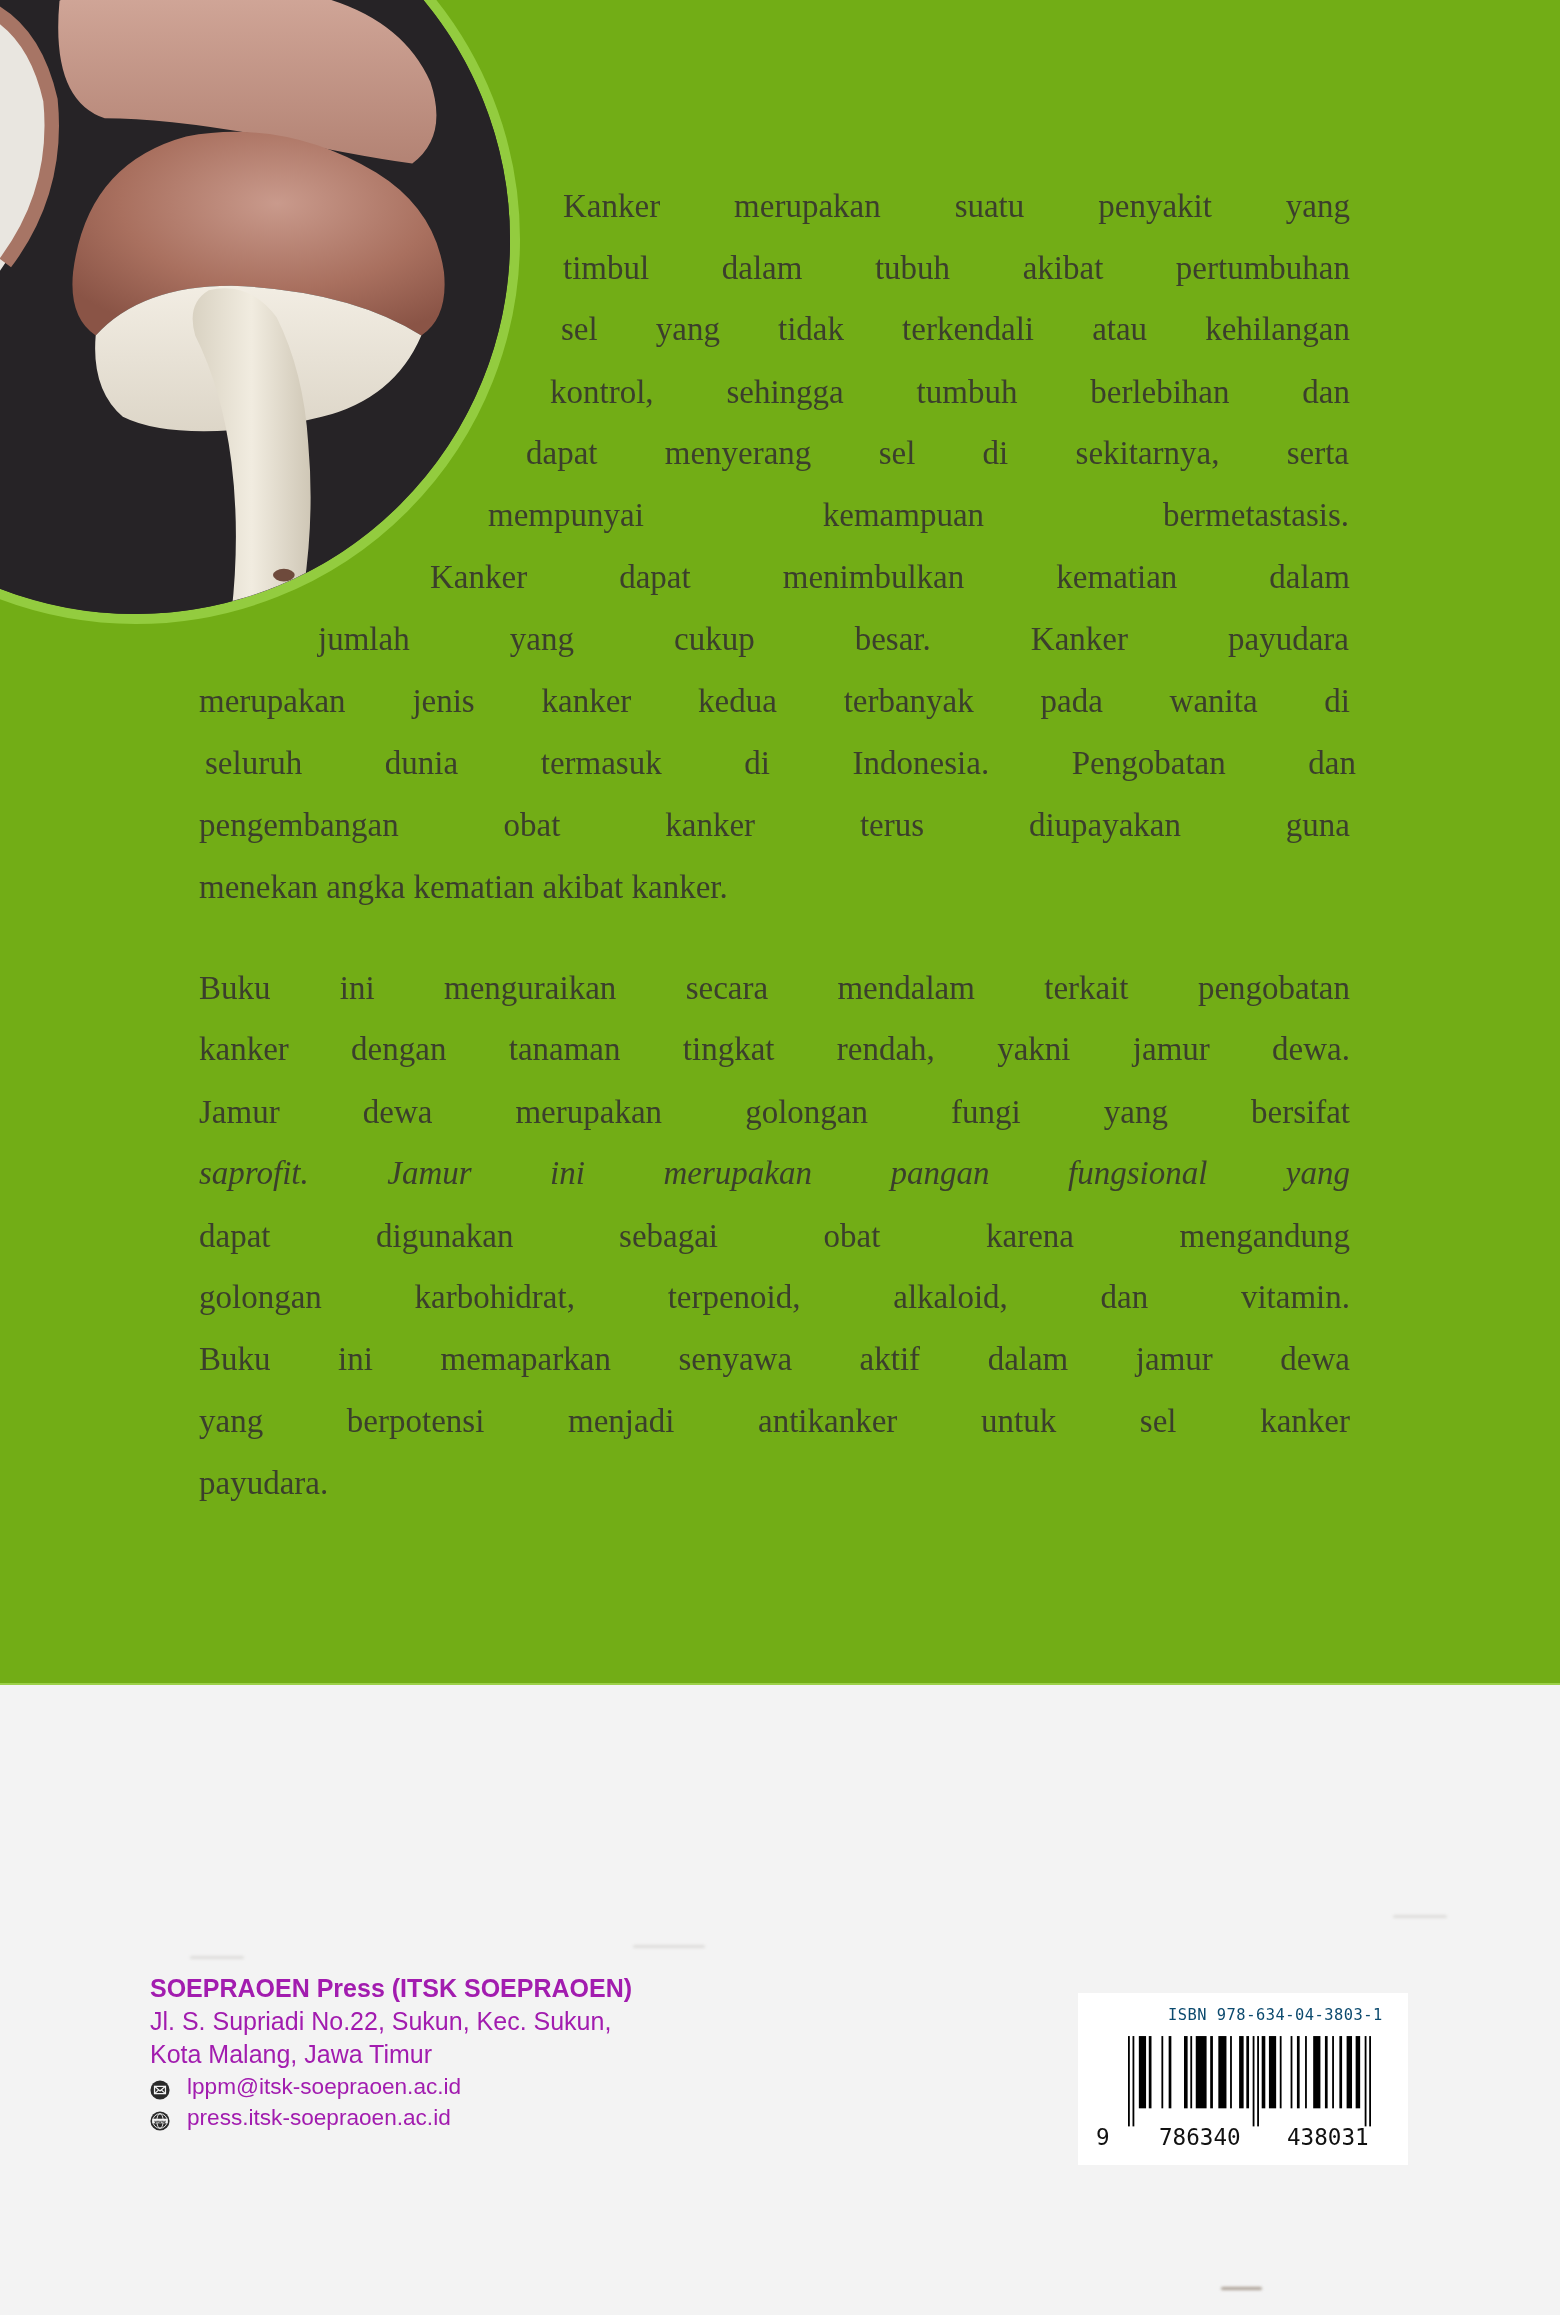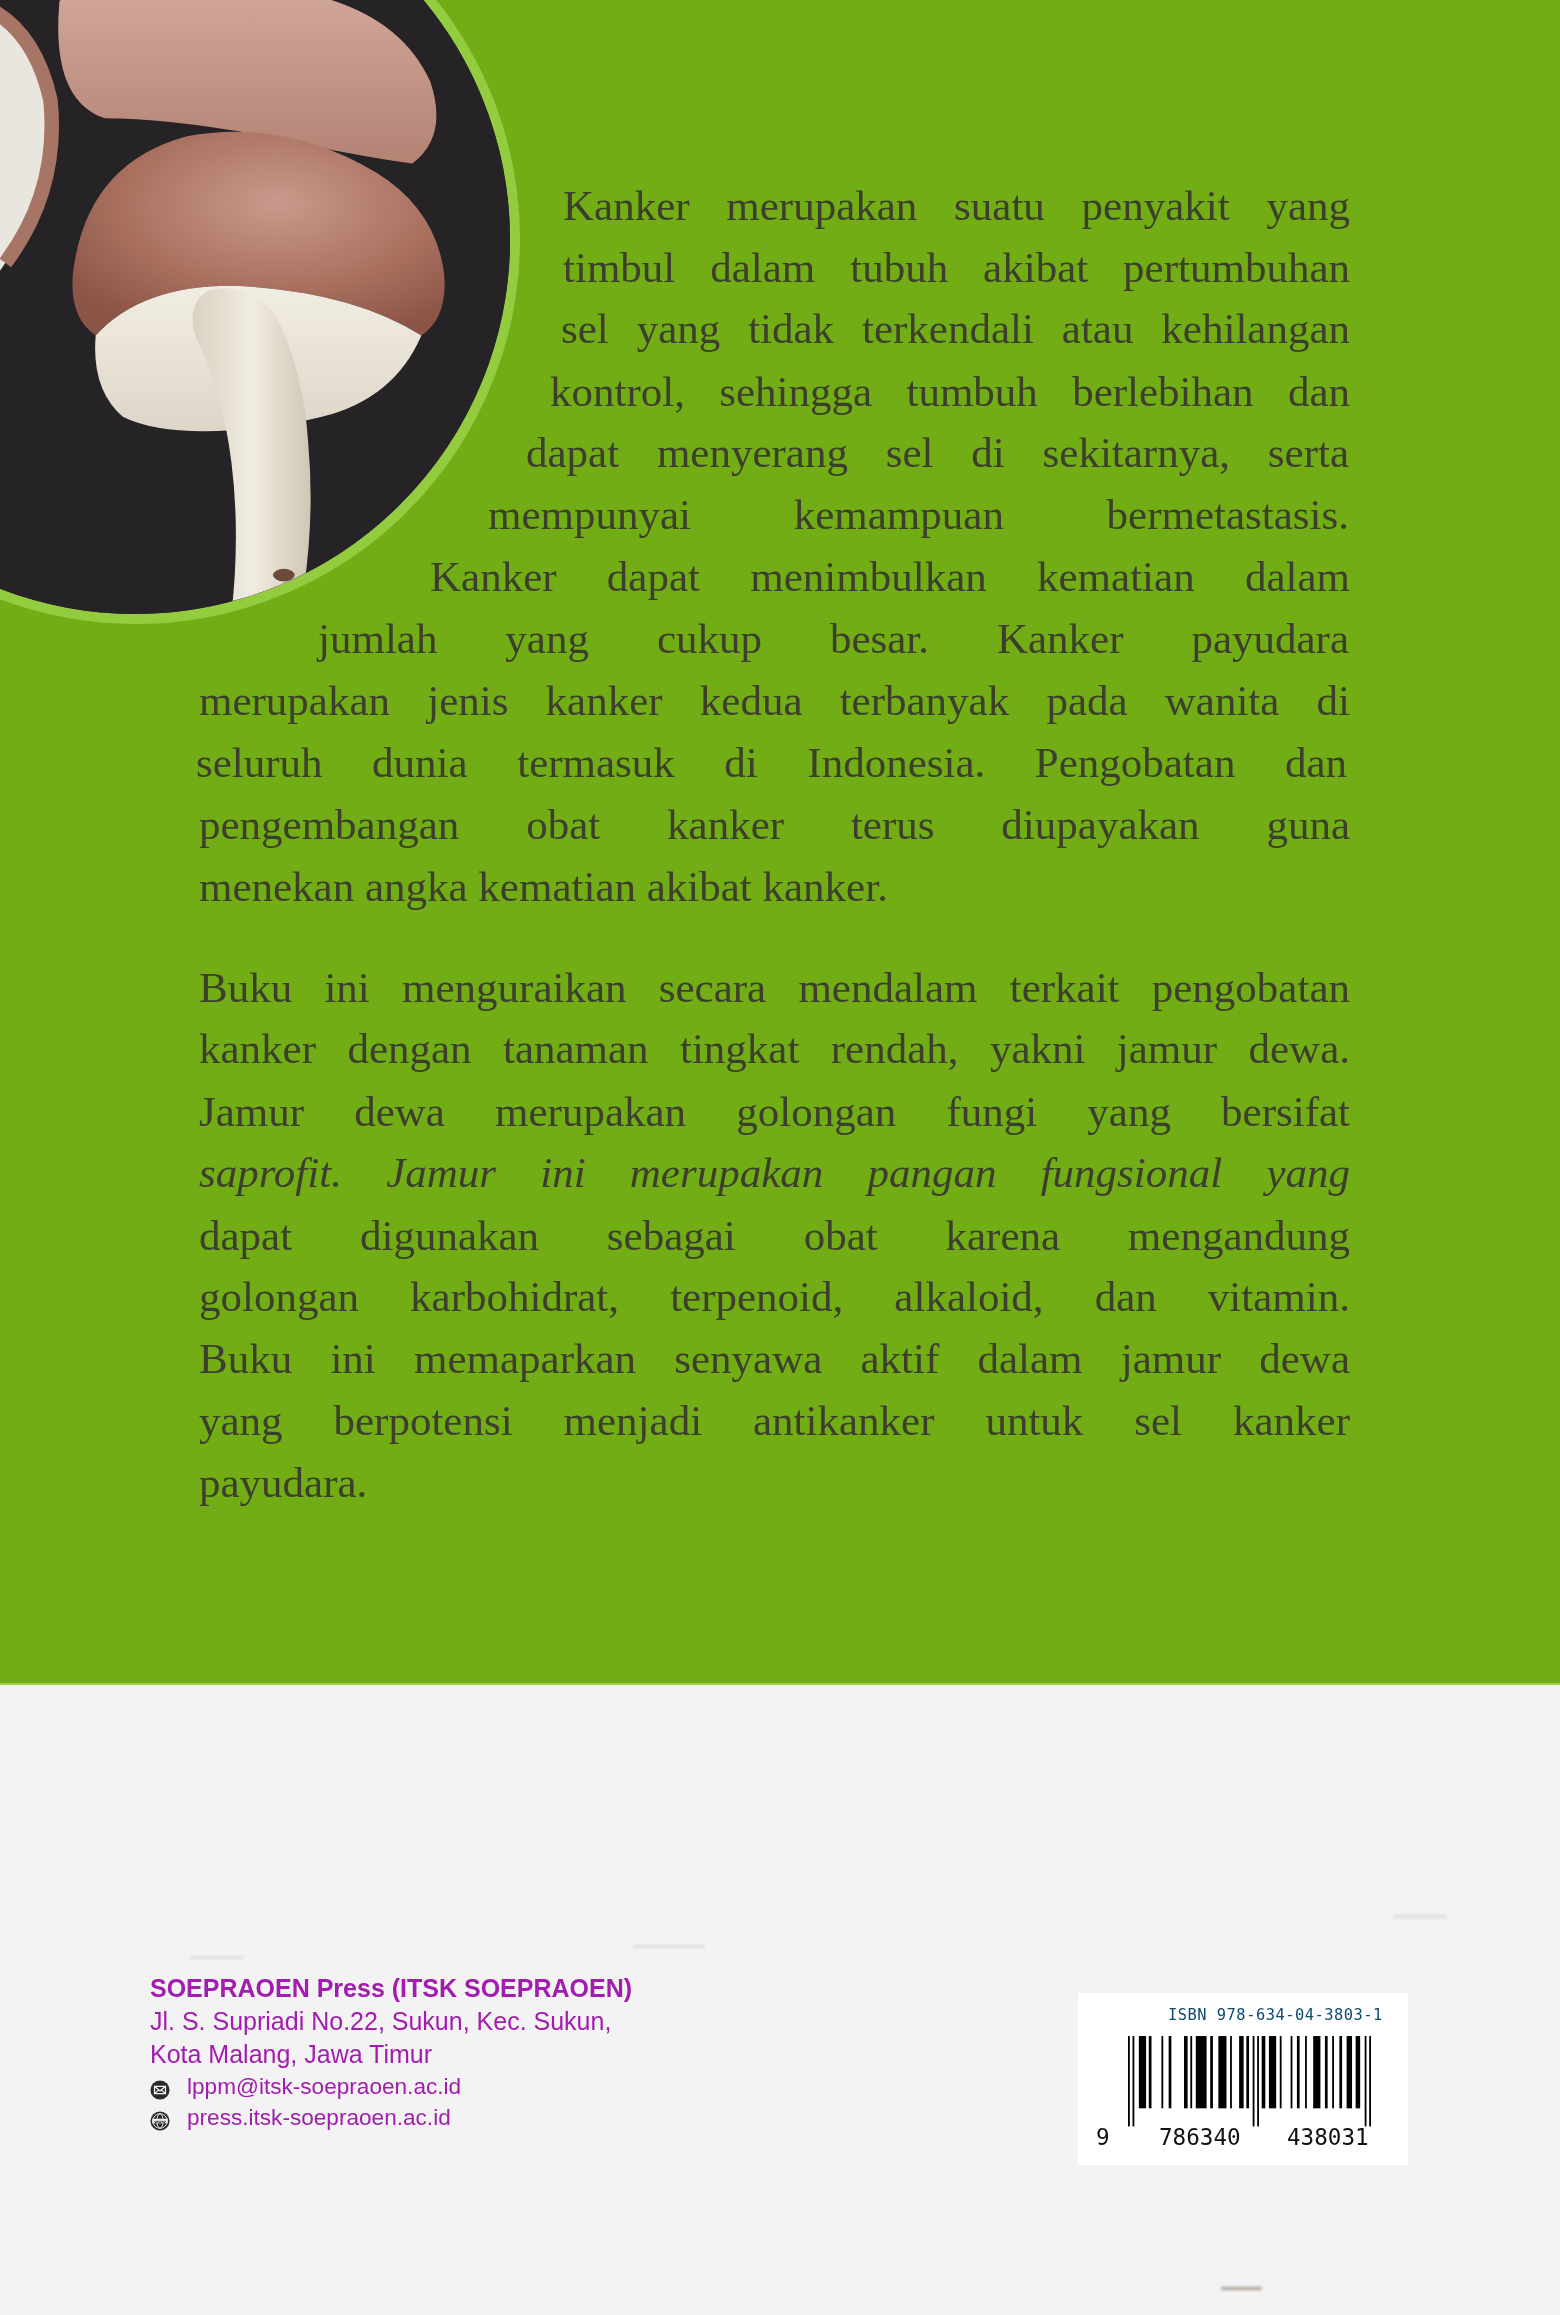--- a/index.html
+++ b/index.html
@@ -17,21 +17,21 @@
     position: absolute; left: -249px; top: -145px; width: 769px; height: 769px;
     border-radius: 50%;
     box-sizing: border-box;
     border: 10px solid #93cc3f;
     overflow: hidden;
     background: #2a2729;
   }
   .photo-circle svg { position: absolute; left: 0; top: 0; }
   .line {
     position: absolute;
-    font-size: 43px;
+    font-size: 33px;
     line-height: 54px;
     height: 54px;
     color: #3b3f2c;
     text-align: justify;
     text-align-last: justify;
     white-space: nowrap;
     overflow: visible;
   }
   .line.last { text-align-last: left; }
   .publisher {
@@ -105,21 +105,21 @@
 <div>
   <div class="line" style="left: 563px; width: 787px; top: 179px; white-space: nowrap; text-align: left; word-spacing: 0px;">Kanker merupakan suatu penyakit yang</div>
   <div class="line" style="left: 563px; width: 787px; top: 241px; white-space: nowrap; text-align: left; word-spacing: 0px;">timbul dalam tubuh akibat pertumbuhan</div>
   <div class="line" style="left: 561px; width: 789px; top: 302px; white-space: nowrap; text-align: left; word-spacing: 0px;">sel yang tidak terkendali atau kehilangan</div>
   <div class="line" style="left: 550px; width: 800px; top: 365px; white-space: nowrap; text-align: left; word-spacing: 0px;">kontrol, sehingga tumbuh berlebihan dan</div>
   <div class="line" style="left: 526px; width: 823px; top: 426px; white-space: nowrap; text-align: left; word-spacing: 0px;">dapat menyerang sel di sekitarnya, serta</div>
   <div class="line" style="left: 488px; width: 861px; top: 488px; white-space: nowrap; text-align: left; word-spacing: 0px;">mempunyai kemampuan bermetastasis.</div>
   <div class="line" style="left: 430px; width: 920px; top: 550px; white-space: nowrap; text-align: left; word-spacing: 0px;">Kanker dapat menimbulkan kematian dalam</div>
   <div class="line" style="left: 318px; width: 1031px; top: 612px; white-space: nowrap; text-align: left; word-spacing: 0px;">jumlah yang cukup besar. Kanker payudara</div>
   <div class="line" style="left: 199px; width: 1151px; top: 674px; white-space: nowrap; text-align: left; word-spacing: 0px;">merupakan jenis kanker kedua terbanyak pada wanita di</div>
-  <div class="line" style="left: 196px; width: 1151px; top: 736px; white-space: nowrap; text-align: left; word-spacing: 0px;">seluruh dunia termasuk di Indonesia. Pengobatan dan</div>
+  <div class="line" style="left: 205px; width: 1151px; top: 736px; white-space: nowrap; text-align: left; word-spacing: 0px;">seluruh dunia termasuk di Indonesia. Pengobatan dan</div>
   <div class="line" style="left: 199px; width: 1151px; top: 798px; white-space: nowrap; text-align: left; word-spacing: 0px;">pengembangan obat kanker terus diupayakan guna</div>
   <div class="line last" style="left:199px; width:1151px; top:860px;">menekan angka kematian akibat kanker.</div>
 </div>
 
 <div>
   <div class="line" style="left: 199px; width: 1151px; top: 961px; white-space: nowrap; text-align: left; word-spacing: 0px;">Buku ini menguraikan secara mendalam terkait pengobatan</div>
   <div class="line" style="left: 199px; width: 1151px; top: 1022px; white-space: nowrap; text-align: center; word-spacing: 0px;">kanker dengan tanaman tingkat rendah, yakni jamur dewa.</div>
   <div class="line" style="left: 199px; width: 1151px; top: 1085px; white-space: nowrap; text-align: left; word-spacing: 0px;">Jamur dewa merupakan golongan fungi yang bersifat</div>
   <div class="line" style="left: 199px; width: 1151px; top: 1146px; white-space: nowrap; text-align: center; word-spacing: 0px; font-style: italic;">saprofit. Jamur ini merupakan pangan fungsional yang</div>
   <div class="line" style="left: 199px; width: 1151px; top: 1209px; white-space: nowrap; text-align: left; word-spacing: 0px;">dapat digunakan sebagai obat karena mengandung</div>

